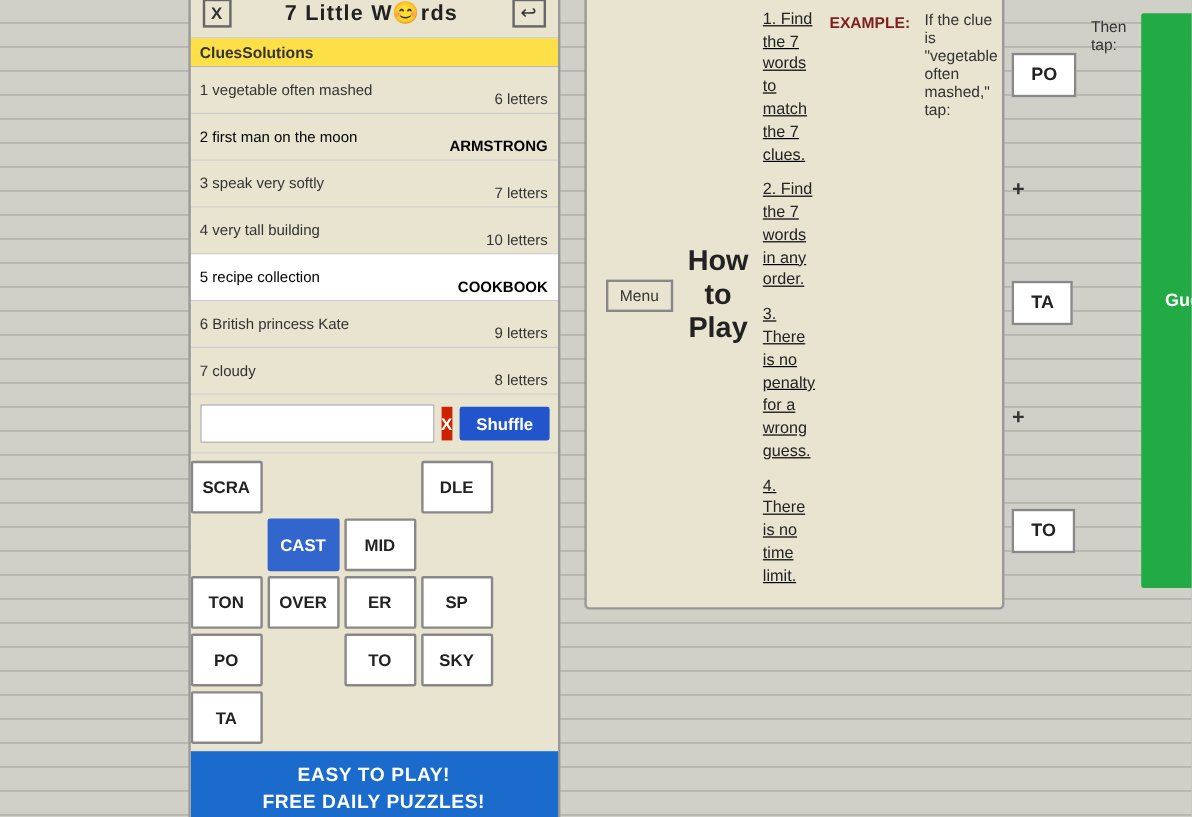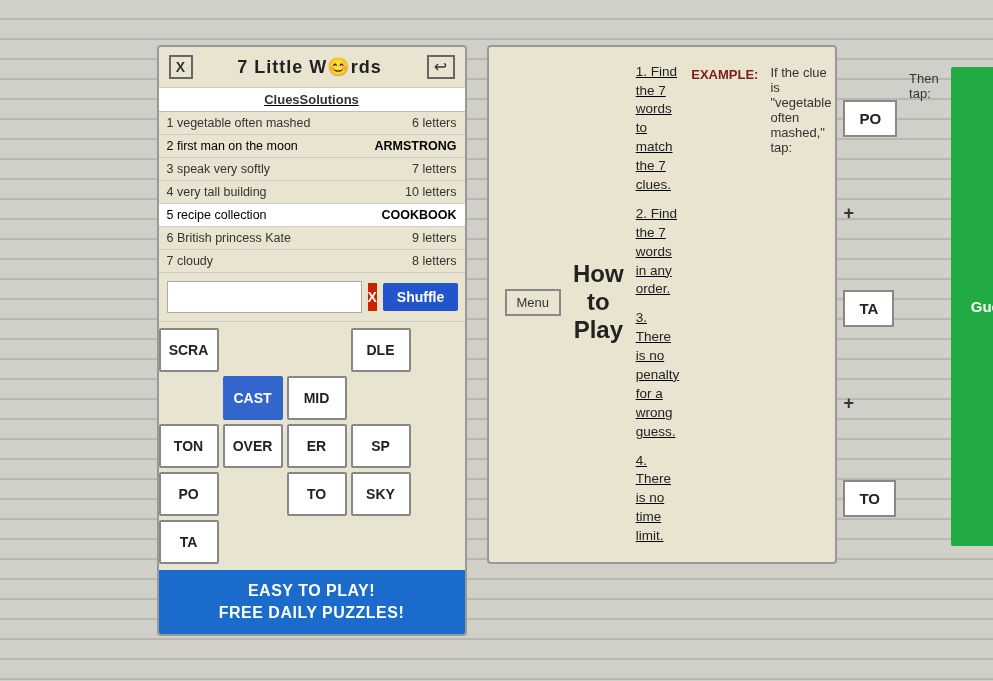--- a/index.html
+++ b/index.html
@@ -92,25 +92,24 @@
       align-items: center;
       justify-content: center;
       font-size: 16px;
       color: #333;
       cursor: pointer;
       background: #e8e4d0;
     }
 
     .clues-header {
       display: flex;
-      justify-content: center;
+      justify-content: flex-start;
       padding: 4px 8px;
-      background: #ffffff;
+      background: #fde047;
       border-bottom: 1px solid #bbb;
-      text-decoration: underline;
     }
 
     .clues-header span {
       font-size: 13px;
       color: #333;
       font-weight: bold;
     }
 
     .clue-row {
       display: flex;
@@ -134,20 +133,21 @@
     .clue-row.bold-row .clue-text {
       font-weight: normal;
       color: #000;
     }
 
     .clue-solution {
       font-size: 12.5px;
       color: #333;
       text-align: right;
       min-width: 90px;
+      margin-top: 16px;
     }
 
     .clue-row.bold-row .clue-solution {
       font-weight: bold;
       color: #000;
     }
 
     
     .input-area {
       display: flex;

